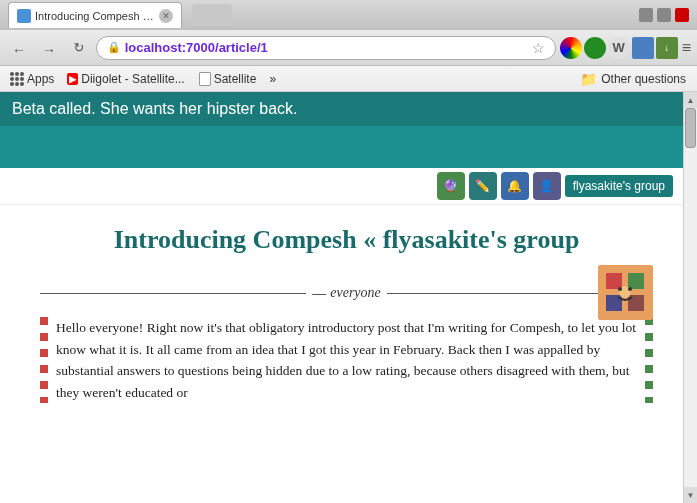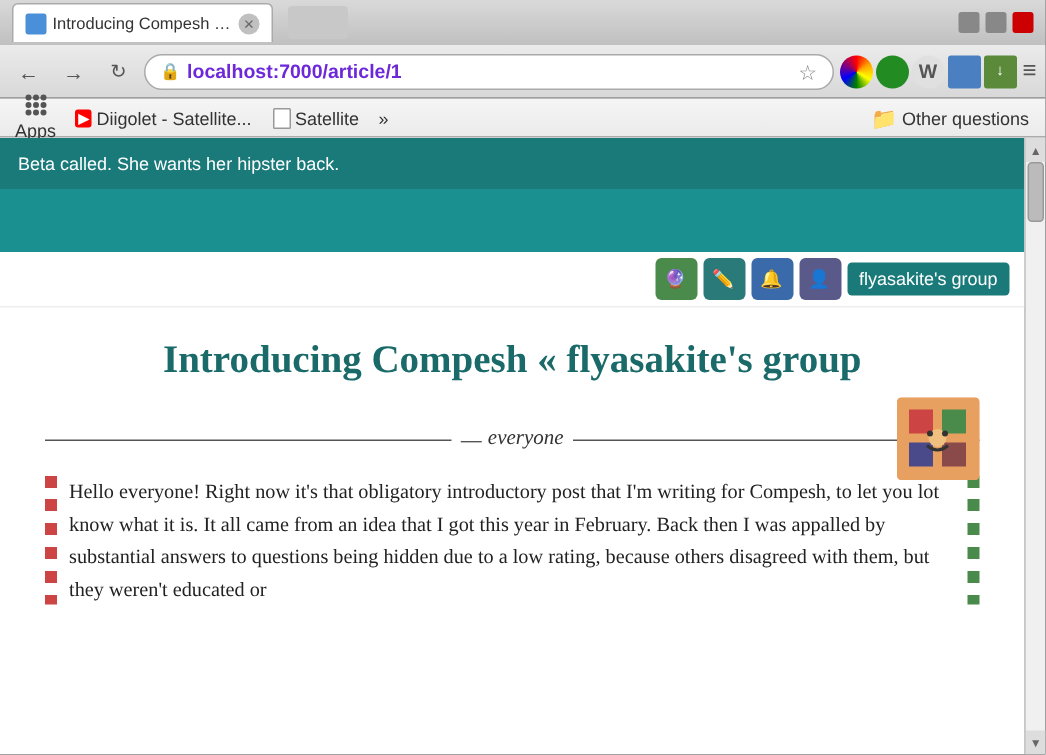--- a/index.html
+++ b/index.html
@@ -91,21 +91,21 @@
       align-items: center;
       padding: 0 6px;
       gap: 4px;
       flex-shrink: 0;
       border-bottom: 1px solid #ccc;
       font-size: 12px;
       color: #333;
     }
     .bm-apps {
       display: flex; align-items: center; gap: 3px; padding: 2px 4px;
-      cursor: pointer; border-radius: 3px; flex-direction: column;
+      cursor: pointer; border-radius: 3px;
     }
     .apps-grid { display: grid; grid-template-columns: repeat(3,4px); grid-template-rows: repeat(3,4px); gap: 1px; }
     .apps-dot { width: 4px; height: 4px; background: #555; border-radius: 50%; }
     .bm-item {
       display: flex; align-items: center; gap: 3px; padding: 2px 5px;
       cursor: pointer; border-radius: 3px; white-space: nowrap;
     }
     .bm-yt { background: red; color: white; font-size: 9px; padding: 1px 2px; border-radius: 2px; font-weight: bold; }
     .bm-page { width: 12px; height: 14px; border: 1px solid #999; background: white; border-radius: 1px; flex-shrink: 0; }
     .bm-more { padding: 2px 4px; cursor: pointer; }
@@ -135,21 +135,21 @@
     }
     .scrollbar-up { width: 14px; height: 16px; background: #ddd; cursor: pointer; display: flex; align-items: center; justify-content: center; font-size: 8px; color: #666; }
     .scrollbar-track { flex: 1; width: 100%; position: relative; }
     .scrollbar-thumb { position: absolute; top: 0; left: 1px; right: 1px; height: 40px; background: #bbb; border-radius: 3px; border: 1px solid #999; }
     .scrollbar-down { width: 14px; height: 16px; background: #ddd; cursor: pointer; display: flex; align-items: center; justify-content: center; font-size: 8px; color: #666; }
 
     
     .notification-bar {
       background: #1a7a7a;
       color: white;
-      font-size: 12px;
+      font-size: 16px;
       padding: 6px 12px;
       height: 34px;
       display: flex;
       align-items: center;
     }
 
     
     .teal-header {
       background: #1a9090;
       height: 42px;
@@ -171,21 +171,21 @@
     .toolbar-icon-btn.green-bg { background: #4a8a4a; }
     .toolbar-icon-btn.teal-bg { background: #2a7a7a; }
     .toolbar-icon-btn.blue-bg { background: #3a6aaa; }
     .group-label {
       background: #1a7a7a; color: white; font-size: 12px;
       padding: 4px 8px; border-radius: 3px; cursor: pointer;
     }
 
     
     .article-area {
-      padding: 0 30px 20px 30px;
+      padding: 0 30px 20px 40px;
     }
     .article-title {
       font-size: 26px;
       color: #1a6a6a;
       text-align: center;
       padding: 20px 0 30px 0;
       font-family: Georgia, serif;
     }
 
     

